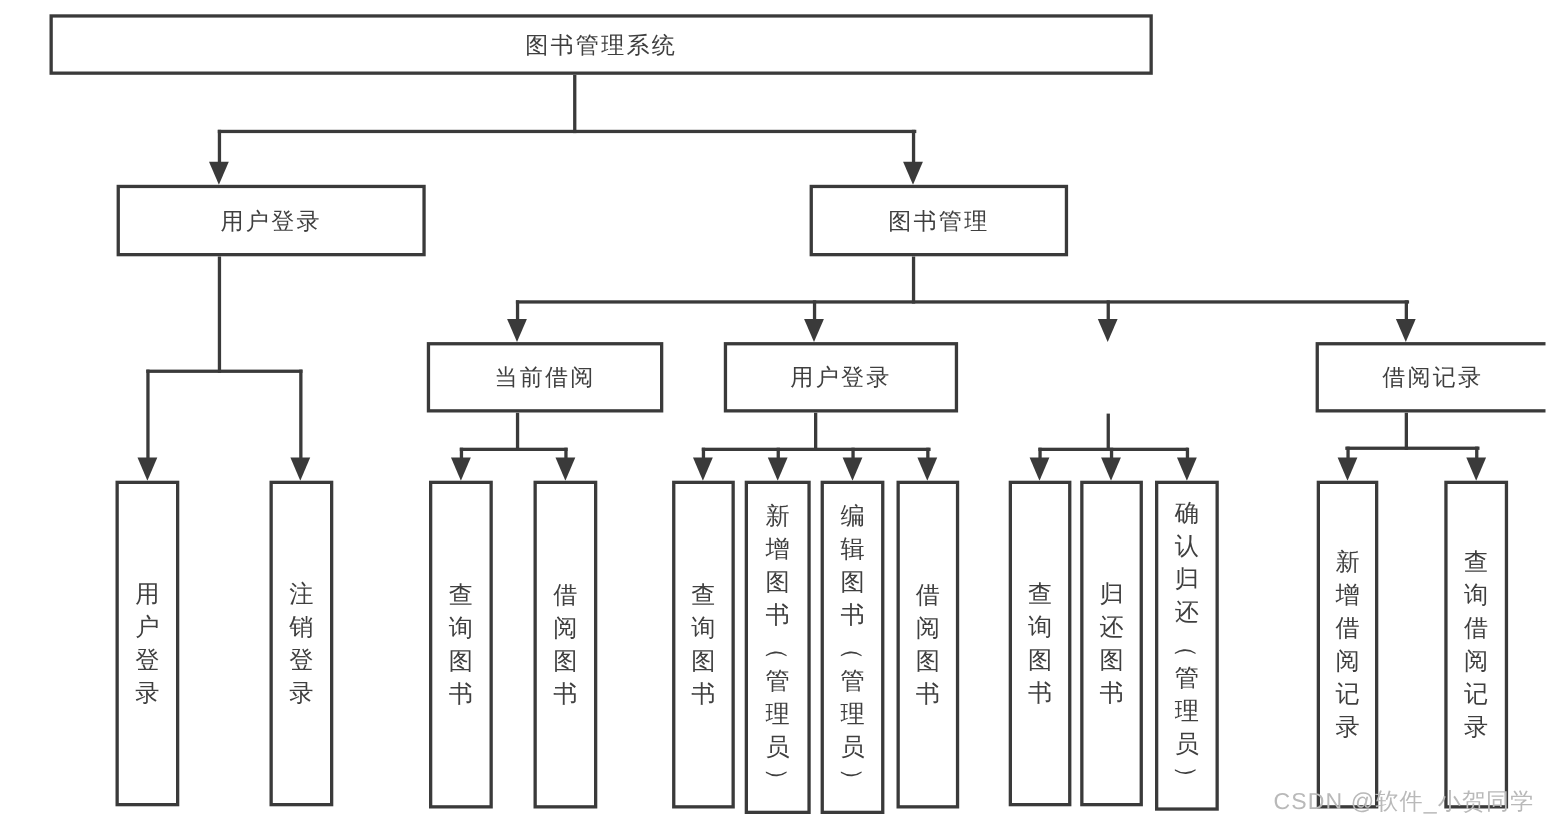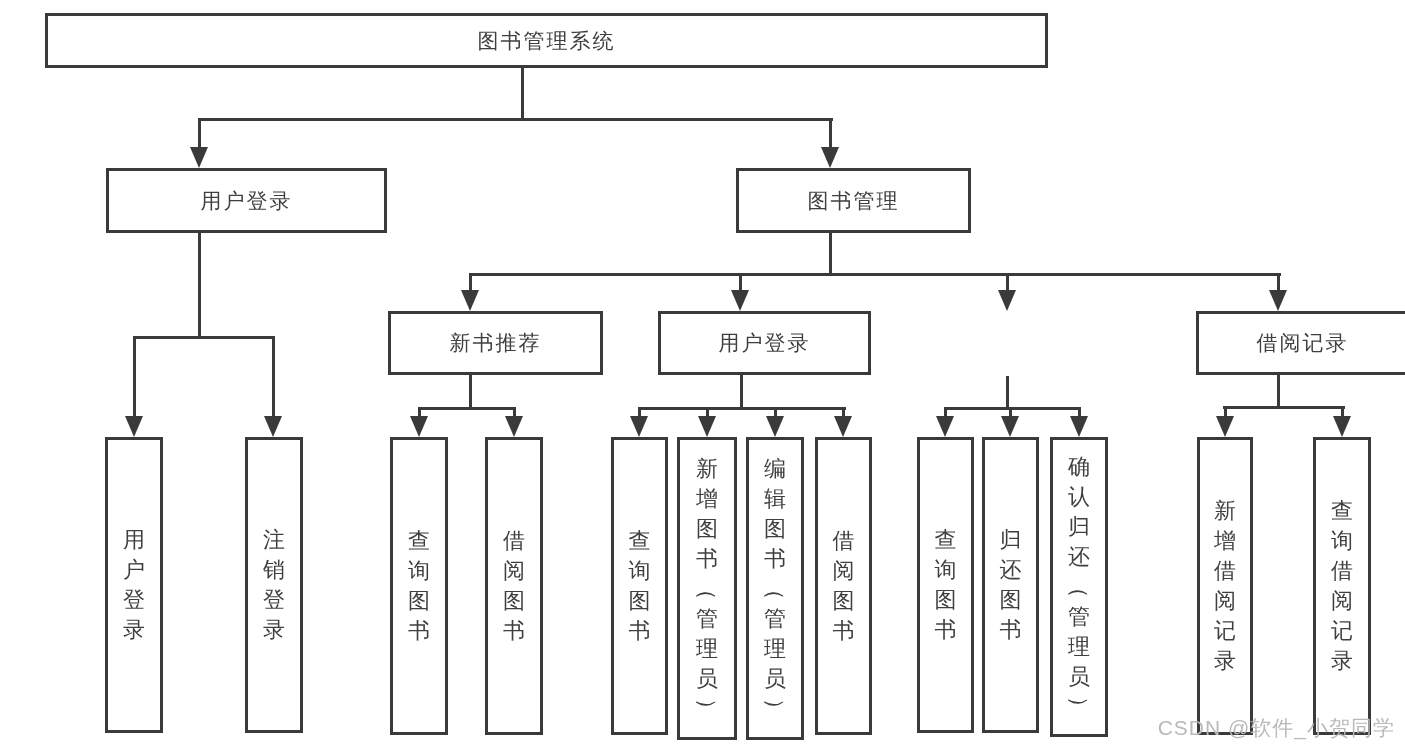--- a/index.html
+++ b/index.html
@@ -92,21 +92,21 @@
     <div class="box hbox" style="left: 21px; top: 13px; width: 1003px; height: 55px;">
       <span class="label">图书管理系统</span>
     </div>
     <div class="box hbox" style="left: 82px; top: 168px; width: 281px; height: 65px;">
       <span class="label">用户登录</span>
     </div>
     <div class="box hbox" style="left: 712px; top: 168px; width: 235px; height: 65px;">
       <span class="label">图书管理</span>
     </div>
     <div class="box hbox" style="left: 364px; top: 311px; width: 215px; height: 64px;">
-      <span class="label">新书推荐</span>
+      <span class="label">当前借阅</span>
     </div>
     <div class="box hbox" style="left: 634px; top: 311px; width: 213px; height: 64px;">
       <span class="label">用户登录</span>
     </div>
     <div class="box hbox" style="left: 1172px; top: 311px; width: 213px; height: 64px;">
       <span class="label">借阅记录</span>
     </div>
     <div class="box vbox" style="left: 105px; top: 437px; width: 58px; height: 296px;">
       <span class="chars vtext">
         <span class="ch">用</span>

